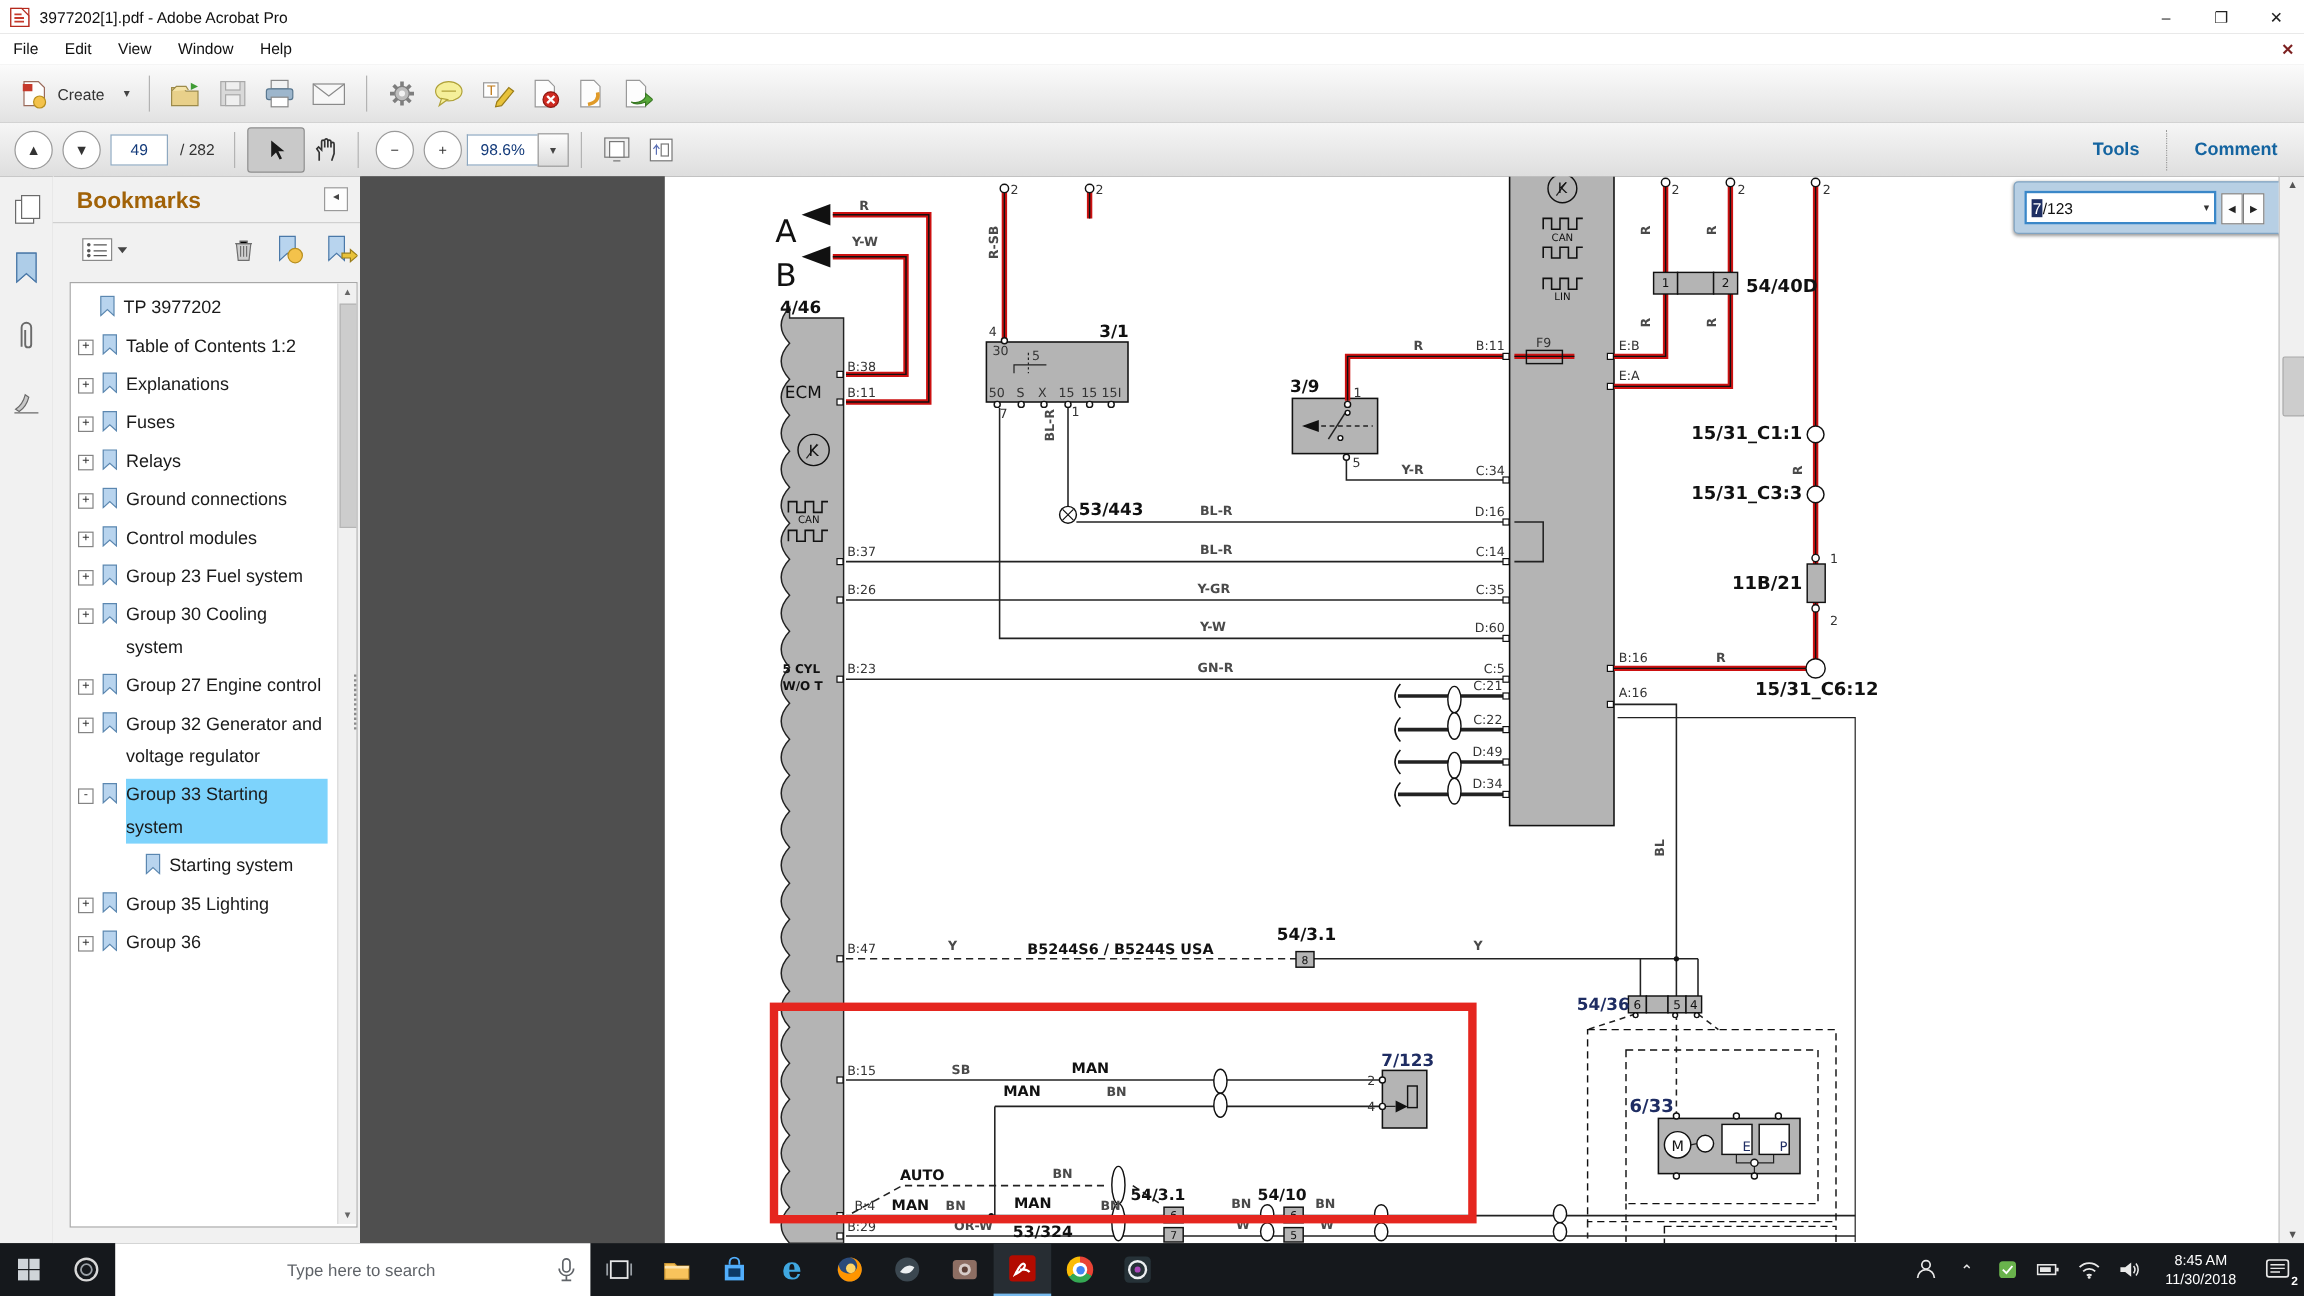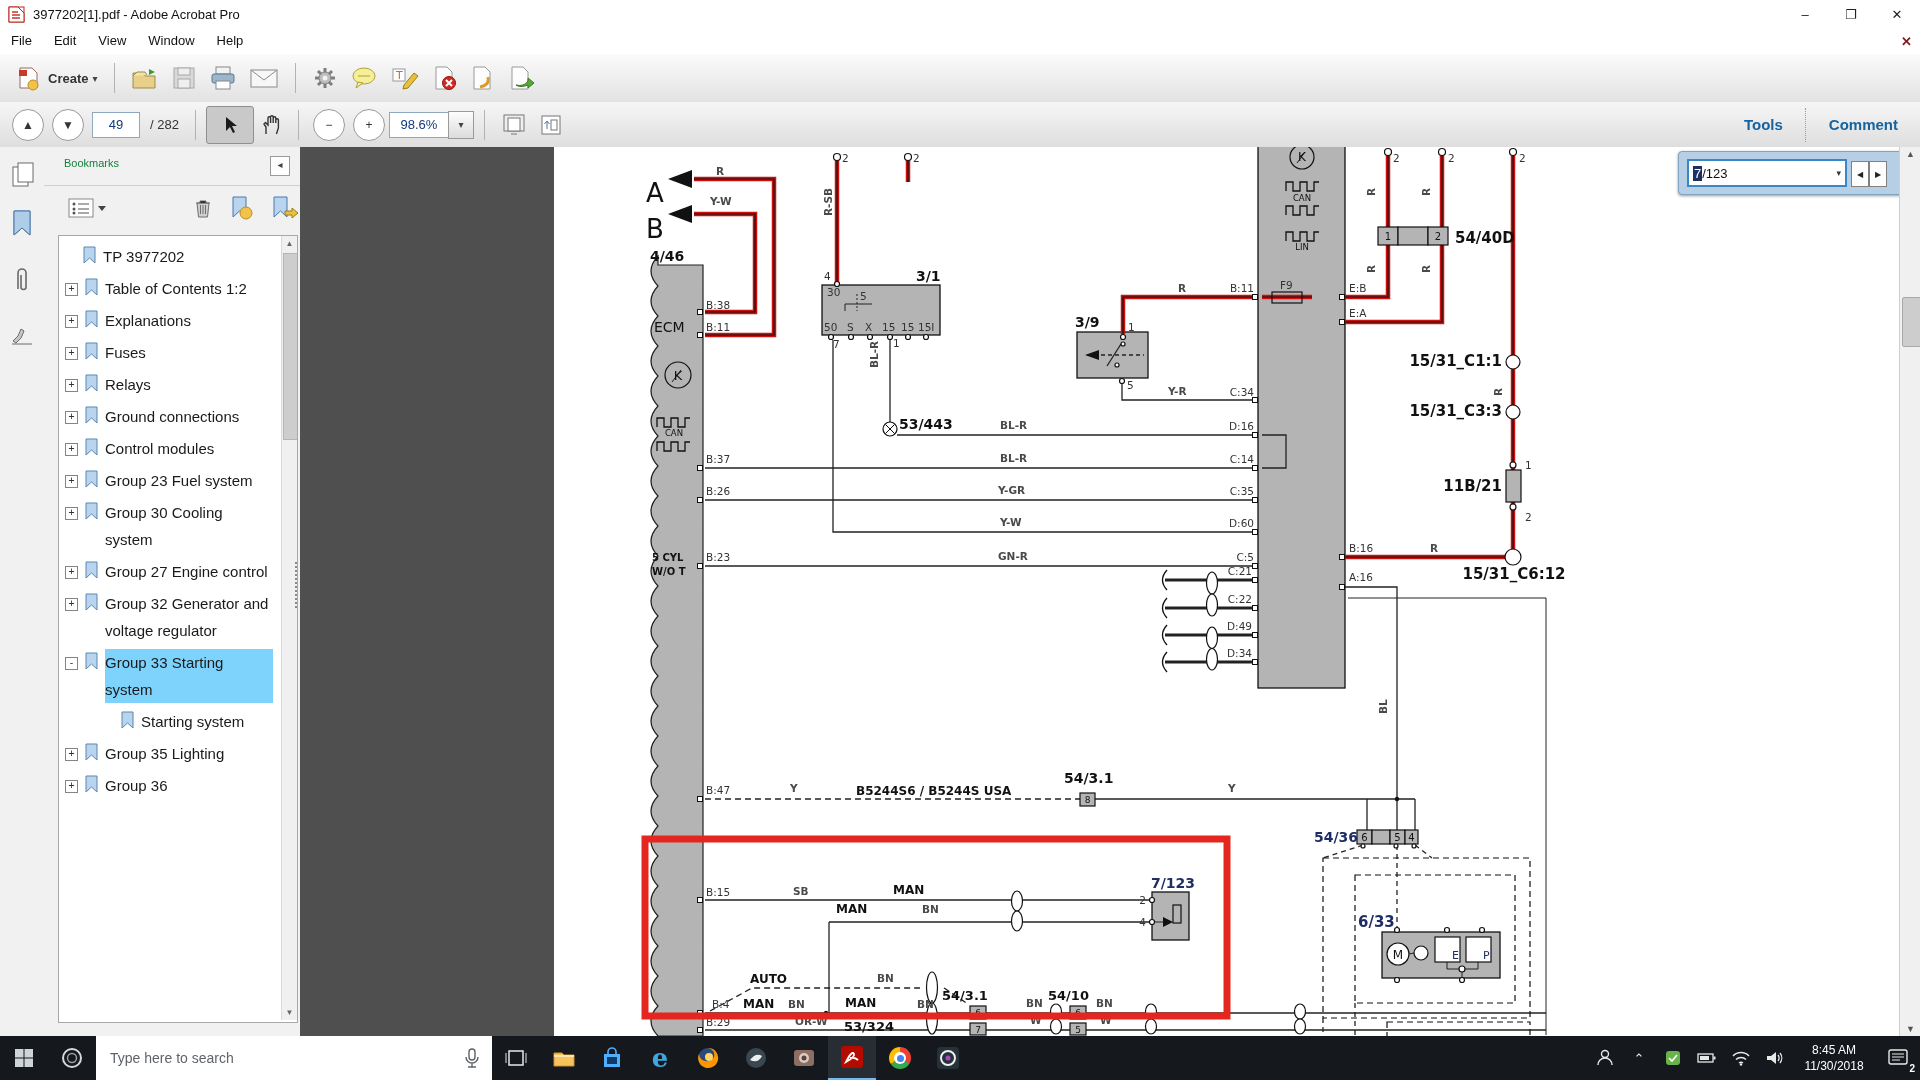--- a/index.html
+++ b/index.html
@@ -12,39 +12,39 @@
   .wb{width:46px;height:28px;display:flex;align-items:center;justify-content:center;font-size:13px;color:#222;cursor:default;}
   
   .menubar{position:absolute;left:0;top:28px;width:1920px;height:26px;background:#ffffff;border-bottom:1px solid #c9c9c9;display:flex;align-items:center;}
   .menu-item{padding:0 11px;font-size:13px;color:#111;height:26px;line-height:26px;}
   .doc-close{position:absolute;right:8px;font-size:13px;font-weight:bold;color:#7c1f1f;}
   
   .tb1{position:absolute;left:0;top:54px;width:1920px;height:48px;background:linear-gradient(#fbfbfb,#e2e2e2);border-bottom:1px solid #a9a9a9;display:flex;align-items:center;}
   .tb2{position:absolute;left:0;top:102px;width:1920px;height:45px;background:linear-gradient(#f6f6f6,#dedede);border-bottom:1px solid #8f8f8f;display:flex;align-items:center;}
   .sep{width:1px;height:30px;background:#b3b3b3;margin:0 10px;}
   .tbtn{display:flex;align-items:center;justify-content:center;height:36px;padding:0 6px;border-radius:3px;}
-  .create-label{font-size:13px;font-weight:bold;color:#333;margin:0 4px 0 6px;}
+  .create-label{font-size:13px;font-weight:normal;color:#333;margin:0 16px 0 6px;}
   .caret{font-size:10px;color:#444;}
   .navbtn{width:30px;height:30px;border-radius:50%;background:#fff;border:1px solid #9a9a9a;display:flex;align-items:center;justify-content:center;font-size:12px;color:#333;margin:0 4px;}
   .field{background:#fff;border:1px solid #8ea8c0;height:24px;display:flex;align-items:center;justify-content:center;font-size:13px;color:#133a7a;}
   .page-field{width:46px;margin:0 4px;}
   .zoom-field{width:58px;border-right:none;}
   .zoom-caret{width:24px;height:26px;background:linear-gradient(#fdfdfd,#dcdcdc);border:1px solid #9a9a9a;display:flex;align-items:center;justify-content:center;}
   .pagecount{font-size:13px;color:#333;margin:0 6px;}
   .tool-pressed{background:#c9c9c9;border:1px solid #8f8f8f;width:34px;}
   .rt-actions{position:absolute;right:0;top:102px;height:45px;display:flex;align-items:center;}
   .blue-action{font-size:15px;font-weight:bold;color:#1464a0;margin:12px 22px;}
   .vdots{width:1px;height:34px;border-left:1px dotted #9a9a9a;}
   
   .main{position:absolute;left:0;top:147px;width:1920px;height:889px;}
   .rail{position:absolute;left:0;top:0;width:44px;height:889px;background:#f1f1f1;border-right:1px solid #c2c2c2;}
   .rail-ico{position:absolute;left:10px;width:26px;height:26px;}
   .panel{position:absolute;left:44px;top:0;width:256px;height:889px;background:#f1f1f1;border-right:1px solid #9f9f9f;}
   .panel-head{position:absolute;left:0;top:0;width:256px;height:38px;border-bottom:1px solid #d0d0d0;}
-  .panel-title{position:absolute;left:20px;top:10px;font-size:11px;font-weight:normal;color:#15803d;}
+  .panel-title{position:absolute;left:20px;top:10px;font-size:19px;font-weight:bold;color:#a16207;}
   .collapse-btn{position:absolute;right:10px;top:9px;width:18px;height:18px;background:#fdfdfd;border:1px solid #9a9a9a;font-size:10px;color:#444;text-align:center;line-height:16px;}
   .panel-tools{position:absolute;left:0;top:42px;width:256px;height:42px;}
   .ptool{position:absolute;top:6px;width:26px;height:26px;}
   .bm-list{position:absolute;left:14px;top:88px;width:238px;height:786px;background:#fff;border:1px solid #a8a8a8;overflow:hidden;}
   .bm-inner{position:absolute;left:0;top:6px;width:218px;}
   .bm-row{display:flex;align-items:flex-start;padding:1px 0 4px 6px;}
   .bm-row.child{padding-left:44px;}
   .bm-exp{width:11px;height:11px;margin:8px 4px 0 0;border:1px solid #848484;background:#fff;font-size:10px;line-height:9px;text-align:center;color:#333;flex:none;font-family:"DejaVu Sans Mono",monospace;}
   .bm-exp.empty{border:none;background:transparent;}
   .bm-ico{flex:none;margin:3px 6px 0 2px;}
@@ -65,21 +65,21 @@
   .vs-thumb{position:absolute;left:2px;top:150px;width:17px;height:48px;background:#cdcdcd;border:1px solid #a9a9a9;border-radius:2px;}
   .find-overlay{position:absolute;left:1378px;top:4px;width:226px;height:42px;background:#b7cfe4;border:1px solid #7fa3c2;border-radius:4px;box-shadow:0 1px 3px rgba(0,0,0,.4);}
   .find-input{position:absolute;left:8px;top:7px;width:152px;height:24px;background:#fff;border:2px solid #3a87c8;font-size:13px;color:#111;display:flex;align-items:center;padding-left:4px;}
   .find-sel{background:#1e2f63;color:#fff;padding:0 1px;}
   .find-caret{position:absolute;right:4px;font-size:9px;color:#333;}
   .find-btn{position:absolute;top:9px;width:16px;height:24px;background:#fdfdfd;border:1px solid #808080;font-size:8px;color:#222;display:flex;align-items:center;justify-content:center;}
   .find-close{position:absolute;right:6px;top:13px;font-size:12px;font-weight:bold;color:#a03030;}
   
   .taskbar{position:absolute;left:0;top:1036px;width:1920px;height:44px;background:#15181c;display:flex;align-items:center;}
   .tk-btn{width:48px;height:44px;display:flex;align-items:center;justify-content:center;flex:none;}
-  .tk-search{width:396px;height:44px;background:#fff;display:flex;align-items:center;flex:none;position:relative;}
+  .tk-search{width:396px;height:44px;background:#fff;display:flex;align-items:center;flex:none;position:relative;justify-content:center;}
   .tk-search span{margin-left:14px;font-size:14px;color:#5f6368;}
   .tk-mic{position:absolute;right:12px;top:11px;}
   .tk-active{background:#272d33;border-bottom:2px solid #76b9ed;box-sizing:border-box;}
   .tray{position:absolute;right:0;top:0;height:44px;display:flex;align-items:center;}
   .tray-ico{width:34px;height:44px;display:flex;align-items:center;justify-content:center;color:#e8e8e8;flex:none;}
   .clock{width:84px;text-align:center;color:#fff;font-size:12px;line-height:16px;flex:none;}
   .notif{position:relative;width:44px;height:44px;display:flex;align-items:center;justify-content:center;flex:none;}
   .badge{position:absolute;right:5px;bottom:6px;color:#fff;font-size:10px;font-weight:bold;}
 </style>
 </head>

